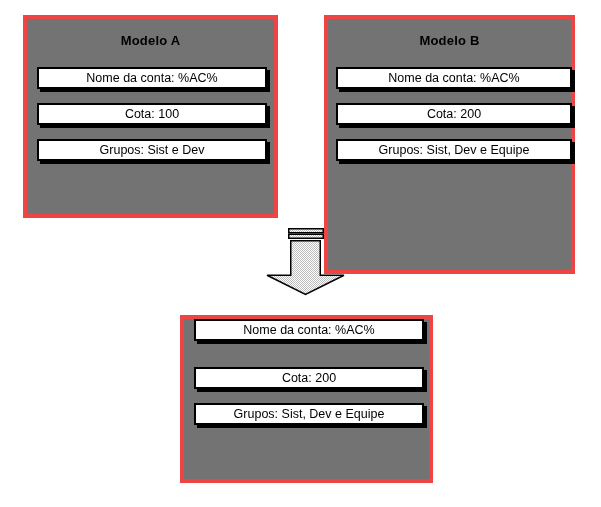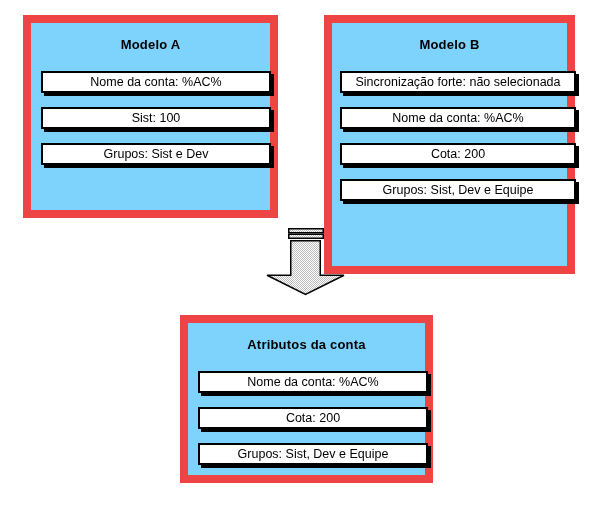--- a/index.html
+++ b/index.html
@@ -10,22 +10,22 @@
   }
   #stage {
     position: relative;
     width: 601px;
     height: 507px;
     background: #ffffff;
     overflow: hidden;
   }
   .panel {
     position: absolute;
-    background: #7dd3fc;
-    border: 8px solid #ef4444;
+    background: #737373;
+    border: 4px solid #ef4444;
     box-sizing: border-box;
   }
   #panel-a      { left: 23px;  top: 15px;  width: 255px; height: 203px; }
   #panel-b      { left: 324px; top: 15px;  width: 251px; height: 259px; }
   #panel-result { left: 180px; top: 315px; width: 253px; height: 168px; }
   .panel-title {
     position: absolute;
     top: 14px;
     left: 0;
     width: 100%;
@@ -66,45 +66,43 @@
   }
 </style>
 </head>
 <body>
 
 <div id="stage">
 
   <div class="panel" id="panel-a">
     <div class="panel-title">Modelo A</div>
     <div class="row">Nome da conta: %AC%</div>
-    <div class="row">Sist: 100</div>
+    <div class="row">Cota: 100</div>
     <div class="row">Grupos: Sist e Dev</div>
   </div>
 
   <div class="panel" id="panel-b">
     <div class="panel-title">Modelo B</div>
-    <div class="row">Sincronização forte: não selecionada</div>
     <div class="row">Nome da conta: %AC%</div>
     <div class="row">Cota: 200</div>
     <div class="row">Grupos: Sist, Dev e Equipe</div>
   </div>
 
   <svg id="merge-arrow" viewBox="0 0 90 73" xmlns="http://www.w3.org/2000/svg">
     <defs>
       <pattern id="dither" width="2" height="2" patternUnits="userSpaceOnUse">
         <rect width="2" height="2" fill="#ffffff"></rect>
         <rect width="1" height="1" fill="#bdbdbd"></rect>
         <rect x="1" y="1" width="1" height="1" fill="#bdbdbd"></rect>
       </pattern>
     </defs>
     <rect x="28.75" y="2.75" width="34.5" height="4" fill="url(#dither)" stroke="#000000" stroke-width="1.5"></rect>
     <rect x="28.75" y="8.25" width="34.5" height="4" fill="url(#dither)" stroke="#000000" stroke-width="1.5"></rect>
     <path d="M 30.75 14.75 H 60.25 V 49.25 H 84 L 45.5 68.5 L 7 49.25 H 30.75 Z" fill="url(#dither)" stroke="#000000" stroke-width="1.5" stroke-linejoin="miter"></path>
   </svg>
 
   <div class="panel" id="panel-result">
-    <div class="panel-title">Atributos da conta</div>
     <div class="row">Nome da conta: %AC%</div>
     <div class="row">Cota: 200</div>
     <div class="row">Grupos: Sist, Dev e Equipe</div>
   </div>
 
 </div>
 
 </body></html>

